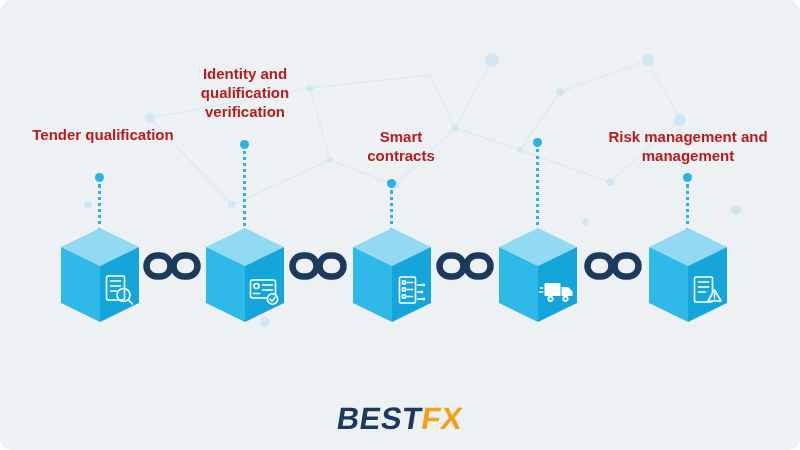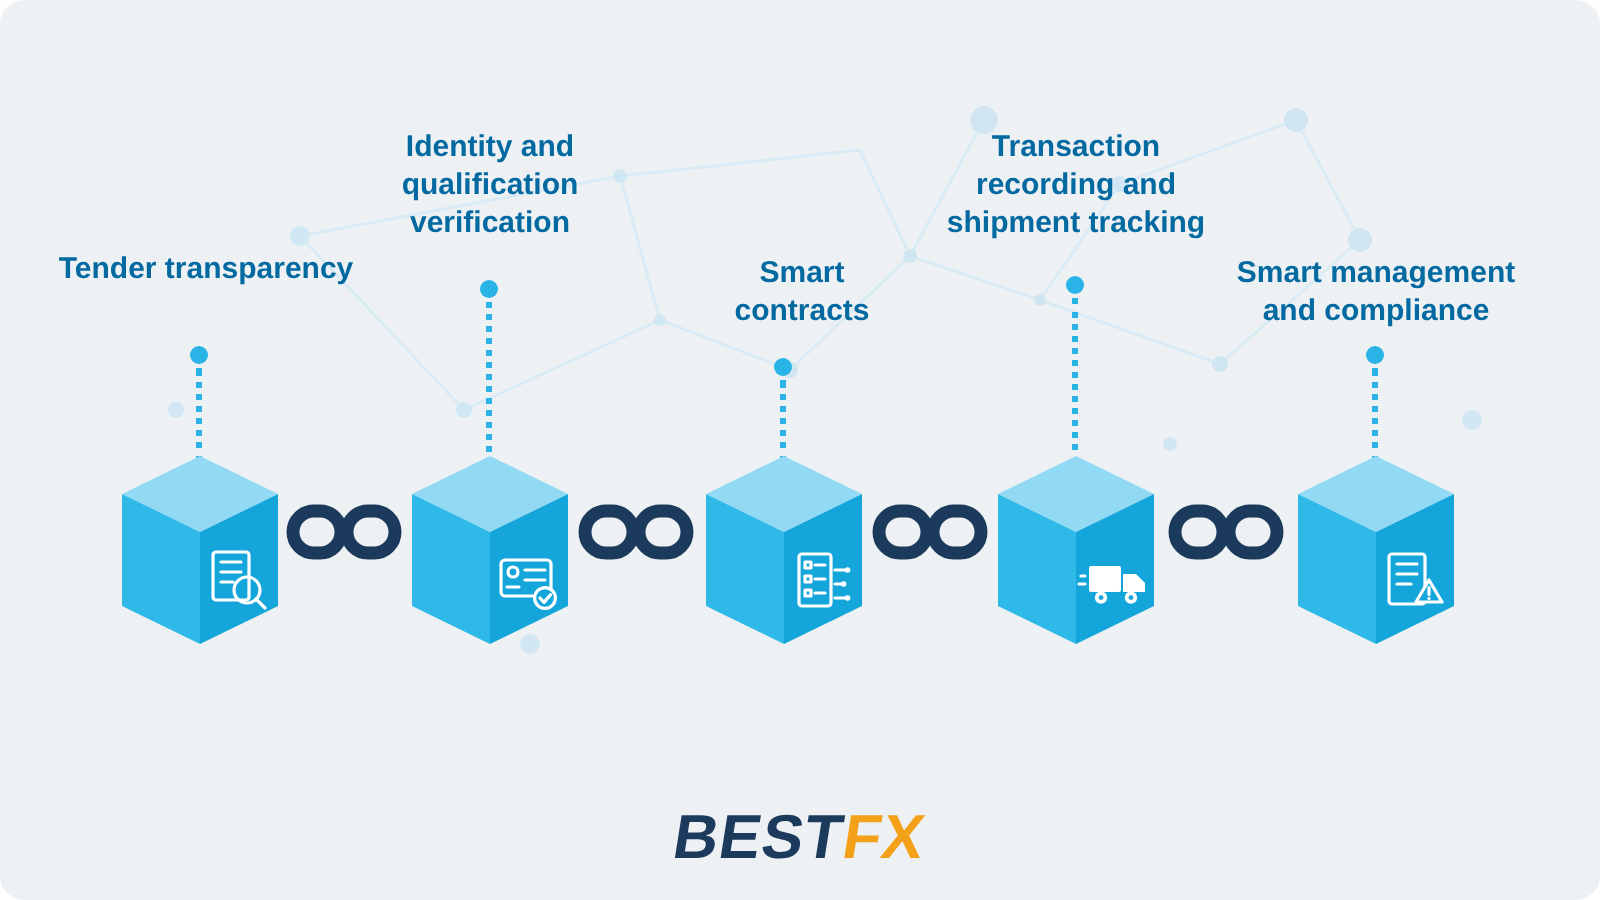--- a/index.html
+++ b/index.html
@@ -3,21 +3,21 @@
 <meta charset="utf-8">
 <style>
   html,body{margin:0;padding:0;background:#ffffff;font-family:"Liberation Sans",sans-serif;}
   .canvas{
     position:relative;width:800px;height:450px;background:#eef1f3;
     border-radius:12px;overflow:hidden;margin:0 auto;
   }
   .network{position:absolute;left:0;top:0;pointer-events:none;}
   .node-label{
     position:absolute;text-align:center;font-size:15px;font-weight:bold;
-    color:#0369a1;line-height:19px;
+    color:#b91c1c;line-height:19px;
   }
   .dot{
     position:absolute;width:9px;height:9px;border-radius:50%;
     background:#29b3e6;
   }
   .dash{
     position:absolute;width:0;border-left:3px dotted #29b3e6;
   }
   .cube{position:absolute;width:78px;height:94px;}
   .chain{position:absolute;width:58px;height:32px;}
@@ -66,21 +66,21 @@
         <circle cx="648" cy="60" r="6"></circle>
       <circle cx="610" cy="182" r="4"></circle>
         <circle cx="680" cy="120" r="6"></circle>
       <circle cx="88" cy="205" r="4"></circle>
         <circle cx="265" cy="322" r="5"></circle>
       <circle cx="736" cy="210" r="5"></circle>
         <circle cx="585" cy="222" r="3.5"></circle>
     </g>
   </svg>
 
-  <div class="node-label" style="left:28px;top:125px;width:150px">Tender transparency</div>
+  <div class="node-label" style="left:28px;top:125px;width:150px">Tender qualification</div>
   <div class="dot" style="left:95px;top:173px"></div>
   <div class="dash" style="left:98px;top:184px;height:48px"></div>
   <div class="cube" style="left:61px;top:228px">
     <svg width="78" height="94" viewBox="0 0 78 94">
       <polygon points="39,0 78,19 39,38 0,19" fill="#92daf4"></polygon>
       <polygon points="0,19 39,38 39,94 0,75" fill="#2fb9e9"></polygon>
       <polygon points="39,38 78,19 78,75 39,94" fill="#14a5da"></polygon>
       <g transform="translate(58.5,63)" class="icon-stroke">
         <rect x="-13" y="-15" width="18" height="24" rx="1.5"></rect>
         <line x1="-9" y1="-10" x2="1" y2="-10"></line>
@@ -152,21 +152,20 @@
     </svg>
   </div>
 
   <div class="chain" style="left:436px;top:250px">
     <svg width="58" height="32" viewBox="0 0 58 32">
       <rect x="3.5" y="5.5" width="24" height="21" rx="10.5" fill="none" stroke="#1b3a5c" stroke-width="6.5"></rect>
       <rect x="30.5" y="5.5" width="24" height="21" rx="10.5" fill="none" stroke="#1b3a5c" stroke-width="6.5"></rect>
     </svg>
   </div>
 
-  <div class="node-label" style="left:468px;top:64px;width:140px">Transaction recording and shipment tracking</div>
   <div class="dot" style="left:533px;top:138px"></div>
   <div class="dash" style="left:536px;top:149px;height:83px"></div>
   <div class="cube" style="left:499px;top:228px">
     <svg width="78" height="94" viewBox="0 0 78 94">
       <polygon points="39,0 78,19 39,38 0,19" fill="#92daf4"></polygon>
       <polygon points="0,19 39,38 39,94 0,75" fill="#2fb9e9"></polygon>
       <polygon points="39,38 78,19 78,75 39,94" fill="#14a5da"></polygon>
       <g transform="translate(58.5,63)">
         <rect x="-13" y="-8" width="16" height="13" rx="1" fill="#ffffff"></rect>
         <path d="M4,-4 h6.5 l4.5,4.5 V5 H4 Z" fill="#ffffff"></path>
@@ -182,21 +181,21 @@
     </svg>
   </div>
 
   <div class="chain" style="left:584px;top:250px">
     <svg width="58" height="32" viewBox="0 0 58 32">
       <rect x="3.5" y="5.5" width="24" height="21" rx="10.5" fill="none" stroke="#1b3a5c" stroke-width="6.5"></rect>
       <rect x="30.5" y="5.5" width="24" height="21" rx="10.5" fill="none" stroke="#1b3a5c" stroke-width="6.5"></rect>
     </svg>
   </div>
 
-  <div class="node-label" style="left:603px;top:127px;width:170px">Smart management and compliance</div>
+  <div class="node-label" style="left:603px;top:127px;width:170px">Risk management and management</div>
   <div class="dot" style="left:683px;top:173px"></div>
   <div class="dash" style="left:686px;top:184px;height:48px"></div>
   <div class="cube" style="left:649px;top:228px">
     <svg width="78" height="94" viewBox="0 0 78 94">
       <polygon points="39,0 78,19 39,38 0,19" fill="#92daf4"></polygon>
       <polygon points="0,19 39,38 39,94 0,75" fill="#2fb9e9"></polygon>
       <polygon points="39,38 78,19 78,75 39,94" fill="#14a5da"></polygon>
       <g transform="translate(58.5,63)" class="icon-stroke">
         <rect x="-13" y="-14" width="18" height="25" rx="1.5"></rect>
         <line x1="-9" y1="-9" x2="1" y2="-9"></line>

